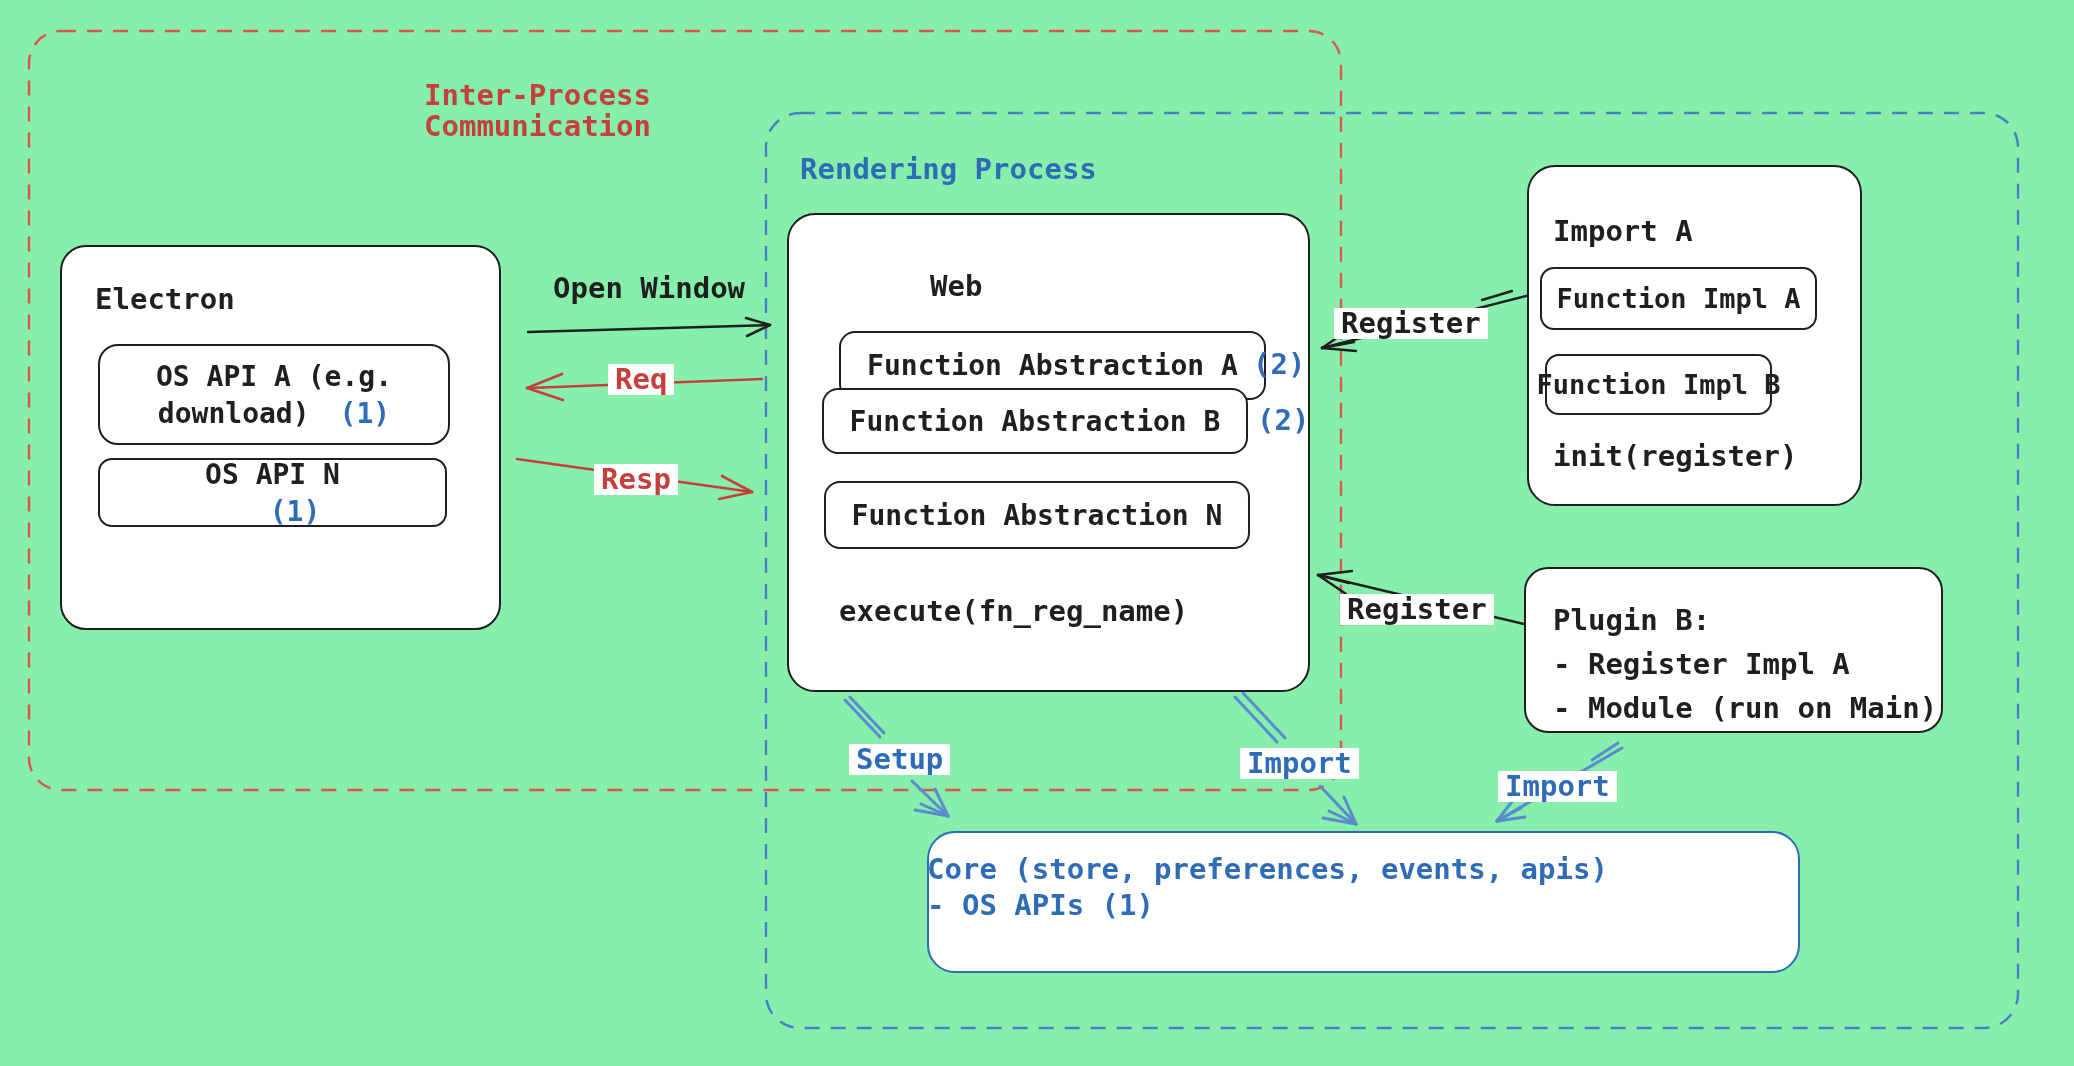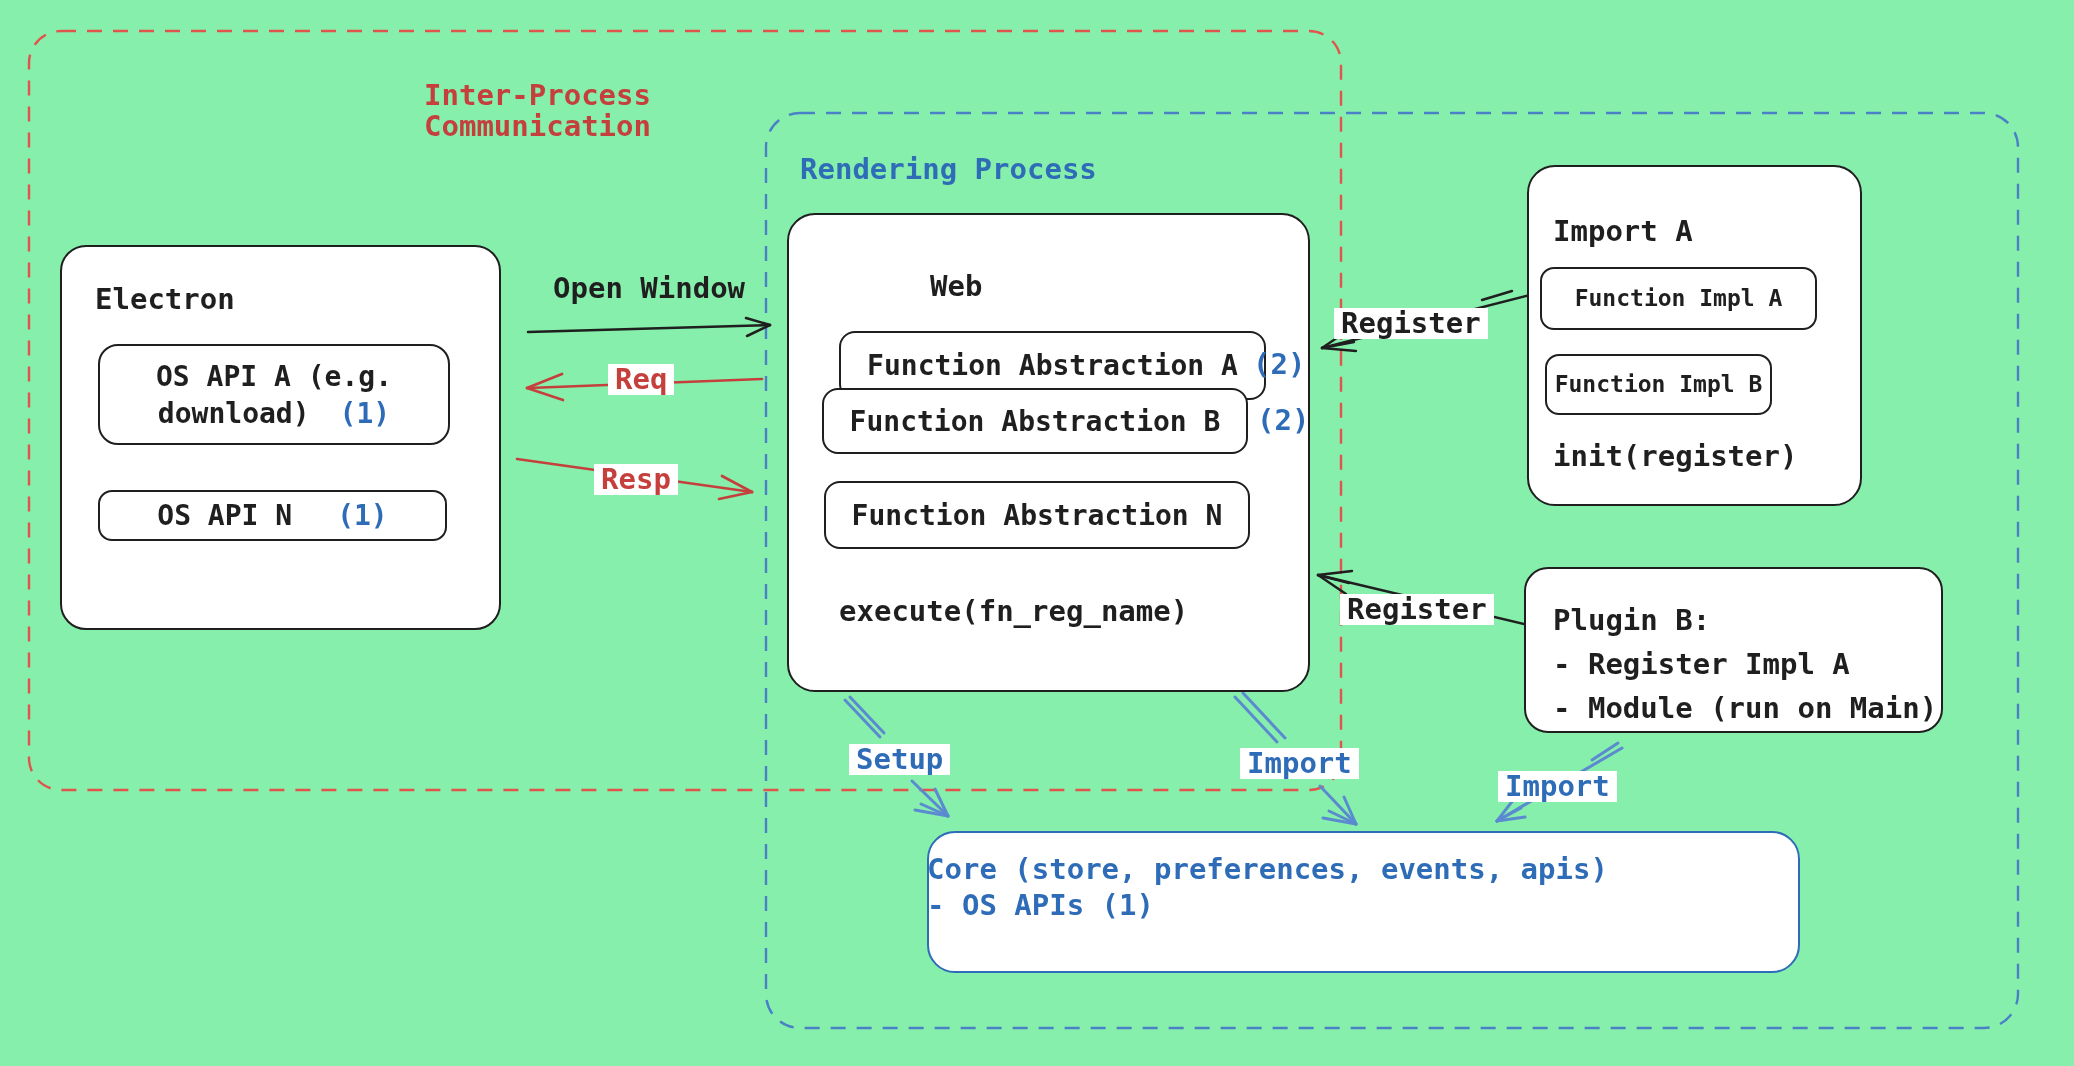--- a/index.html
+++ b/index.html
@@ -32,21 +32,21 @@
   }
   .lbl{
     position:absolute;
     font-weight:700;font-size:29px;line-height:31px;
     color:var(--black);white-space:nowrap;
   }
   .lbl.red{color:var(--red-text);}
   .lbl.blue{color:var(--blue-text);}
   .lbl.bg{background:#ffffff;padding:0 7px;}
   .badge{color:var(--blue-text);font-weight:700;}
-  .small{font-size:23px;}
+  .small{font-size:27px;}
   .center{text-align:left;}
 </style>
 </head>
 <body>
 
 <div id="canvas">
 
   <svg id="arrows" width="2074" height="1066" viewBox="0 0 2074 1066">
 
     <rect x="29" y="31" width="1312" height="759" rx="32" fill="none" stroke="var(--red-dash)" stroke-width="2.4" stroke-dasharray="15 11"></rect>
@@ -120,21 +120,21 @@
   <div class="lbl blue" style="left:800px;top:154px;">Rendering Process</div>
 
   <div class="box" style="left:60px;top:245px;width:441px;height:385px;border-radius:26px;"></div>
   <div class="lbl" style="left:95px;top:284px;">Electron</div>
   <div class="pill" style="left:98px;top:344px;width:352px;height:101px;border-radius:20px;">
     <div>OS API A (e.g.</div>
     <div>
       <span>download)</span><span class="badge" style="margin-left:30px;">(1)</span>
     </div>
   </div>
-  <div class="pill" style="left:98px;top:458px;width:349px;height:51px;border-radius:14px;flex-direction:row;margin-top:32px;">
+  <div class="pill" style="left:98px;top:458px;width:349px;height:69px;border-radius:14px;flex-direction:column;">
     <span>OS API N</span>
       <span class="badge" style="margin-left:45px;">(1)</span>
   </div>
 
   <div class="box" style="left:787px;top:213px;width:523px;height:479px;"></div>
   <div class="lbl" style="left:930px;top:271px;">Web</div>
   <div class="pill" style="left:820px;top:331px;width:427px;height:69px;margin-left:19px;">Function Abstraction A</div>
   <div class="lbl blue" style="left:1253px;top:349px;">(2)</div>
   <div class="pill" style="left:822px;top:388px;width:426px;height:66px;">Function Abstraction B</div>
   <div class="lbl blue" style="left:1257px;top:405px;">(2)</div>

